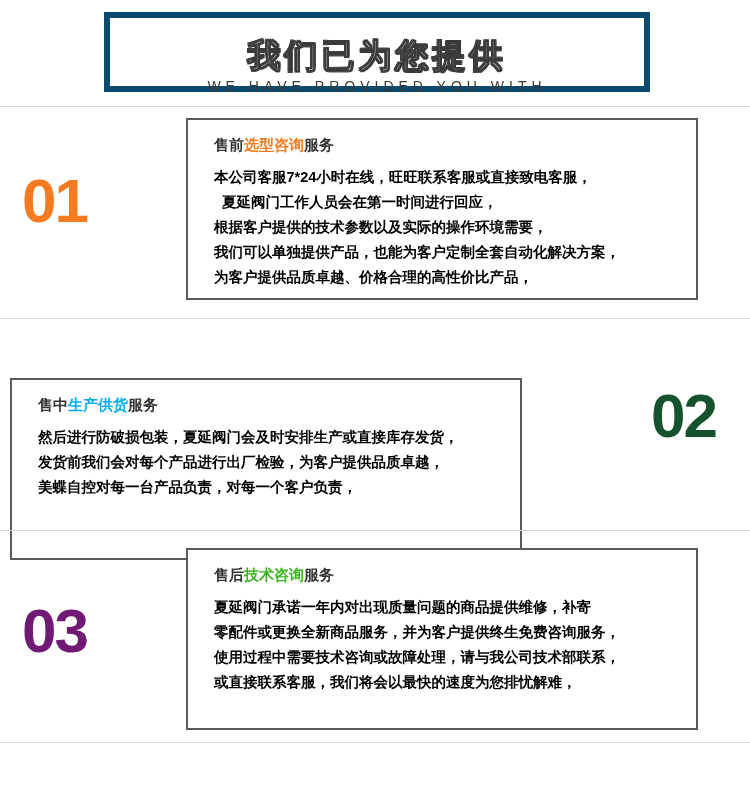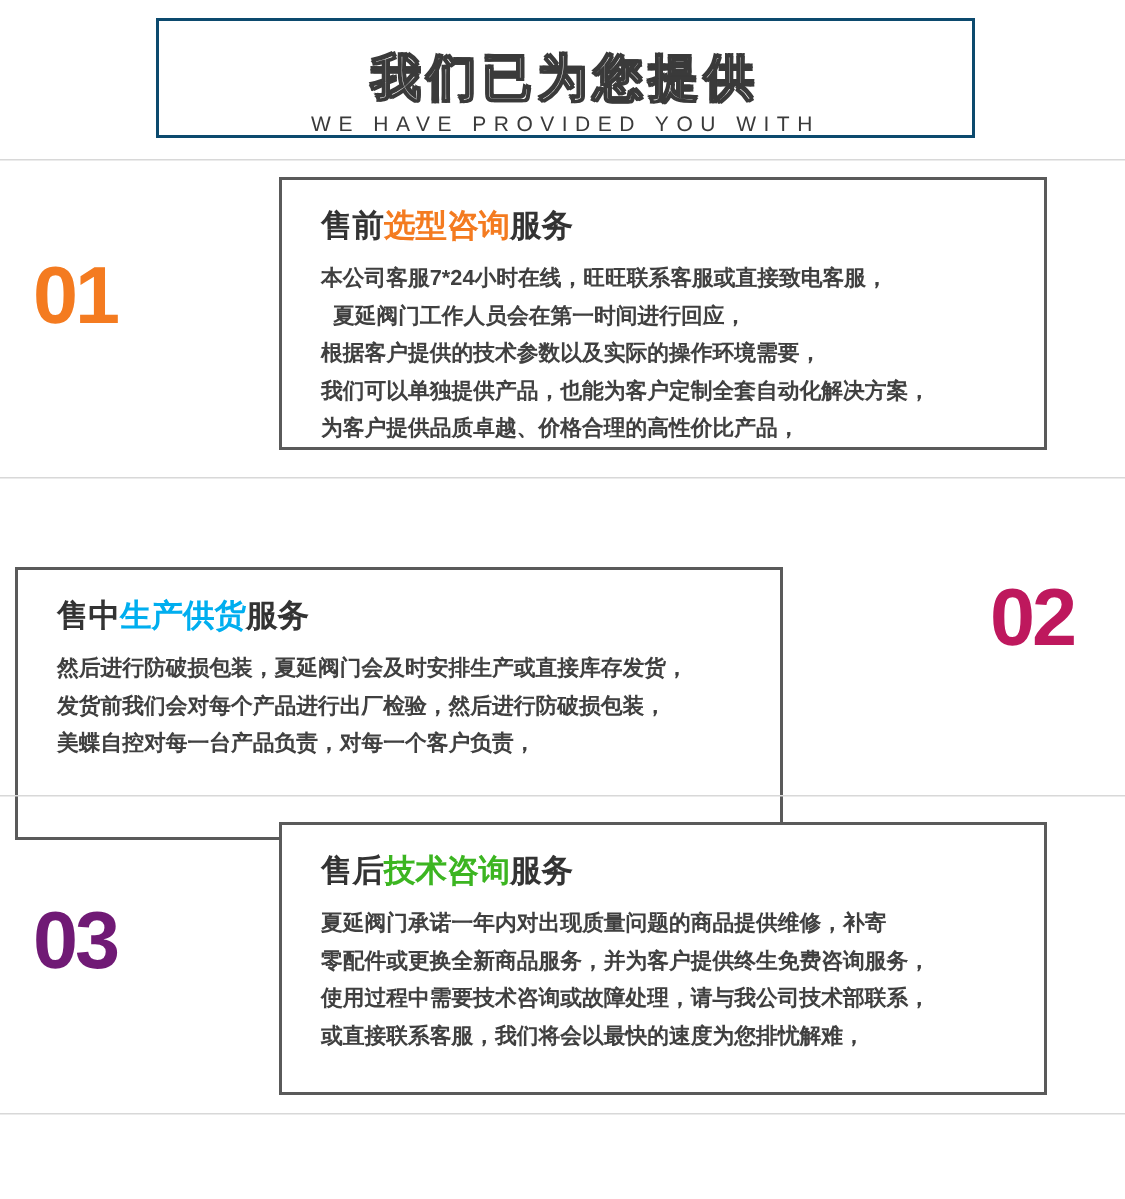--- a/index.html
+++ b/index.html
@@ -21,21 +21,21 @@
     position: relative;
     height: 104px;
     background: #ffffff;
   }
   .header-box {
     position: absolute;
     left: 104px;
     top: 12px;
     width: 546px;
     height: 80px;
-    border: 2px solid #0c4a6e;
+    border: 6px solid #0c4a6e;
     box-sizing: border-box;
   }
   .header-cn {
     position: absolute;
     left: 0;
     top: 16px;
     width: 100%;
     text-align: center;
     font-size: 33px;
     font-weight: bold;
@@ -72,43 +72,43 @@
     height: 182px;
     border: 2px solid #5a5a5a;
     box-sizing: border-box;
     background: #ffffff;
   }
   .card.right { left: 186px; }
   .card.left  { left: 10px; margin-top: 45px;  }
 
   .num {
     position: absolute;
-    font-size: 54px;
+    font-size: 62px;
     font-weight: bold;
     line-height: 1;
     letter-spacing: -2px;
   }
   .num.left  { left: 22px;  top: 66px; }
   .num.right { right: 34px; top: 66px; }
 
   .card-inner {
     padding: 16px 18px 0 26px;
   }
   .card-title {
-    font-size: 21px;
+    font-size: 15px;
     font-weight: bold;
     color: #333333;
     margin-bottom: 10px;
     white-space: nowrap;
   }
   .card-title .hl { }
   .card-body {
     font-size: 14.5px;
     line-height: 25px;
-    color: #404040;
+    color: #000000;
     font-weight: bold;
   }
   .card-body div { white-space: nowrap; }
   .card-body .indent { padding-left: 8px; }
 
   
   .rule {
     position: absolute;
     left: 0;
     width: 750px;
@@ -142,29 +142,29 @@
         <div>我们可以单独提供产品，也能为客户定制全套自动化解决方案，</div>
         <div>为客户提供品质卓越、价格合理的高性价比产品，</div>
       </div>
     </div>
   </div>
 </div>
 
 <div class="rule" style="top:318px"></div>
 
 <div class="block">
-  <div class="num right" style="color:#be185d">02</div>
+  <div class="num right" style="color:#14532d">02</div>
   <div class="card left">
     <div class="card-inner">
       <div class="card-title">
         <span>售中</span><span class="hl" style="color:#00aeef">生产供货</span><span>服务</span>
       </div>
       <div class="card-body">
         <div>然后进行防破损包装，夏延阀门会及时安排生产或直接库存发货，</div>
-        <div>发货前我们会对每个产品进行出厂检验，然后进行防破损包装，</div>
+        <div>发货前我们会对每个产品进行出厂检验，为客户提供品质卓越，</div>
         <div>美蝶自控对每一台产品负责，对每一个客户负责，</div>
       </div>
     </div>
   </div>
 </div>
 
 <div class="rule" style="top:530px"></div>
 
 <div class="block">
   <div class="num left" style="color:#701a75">03</div>

